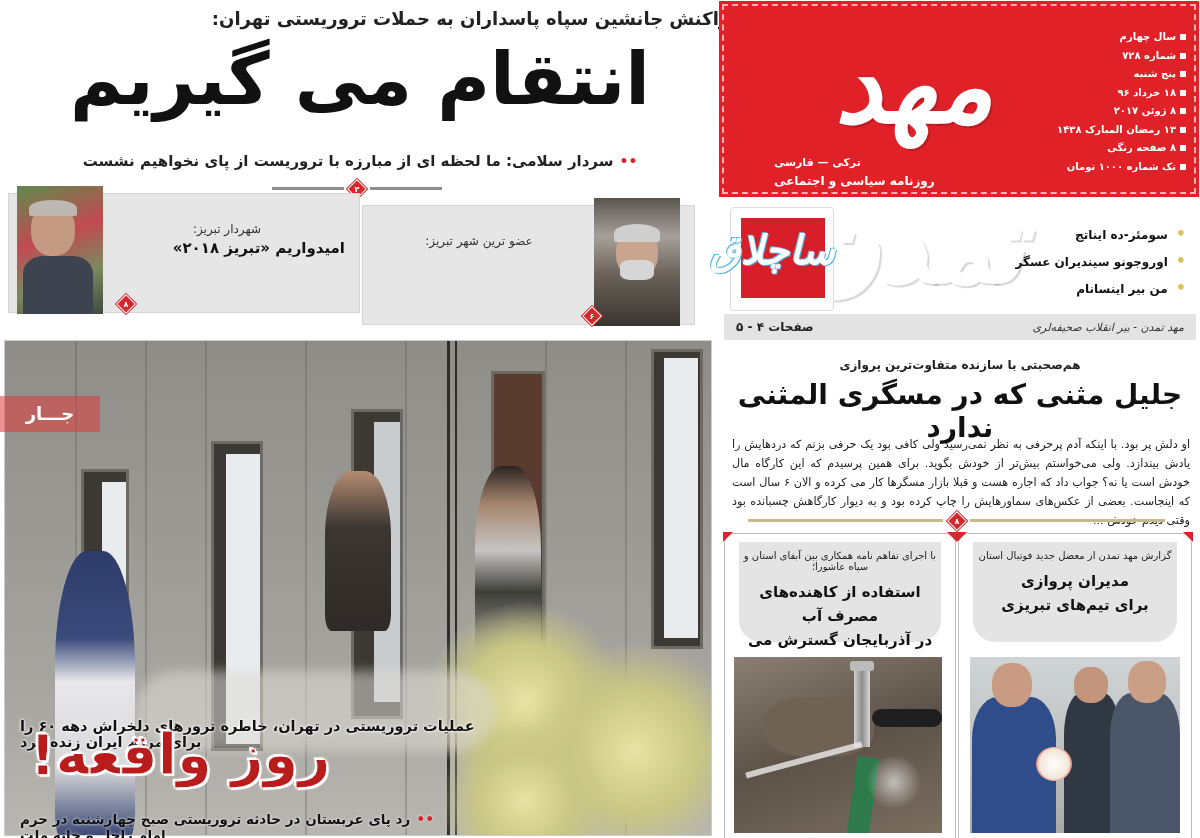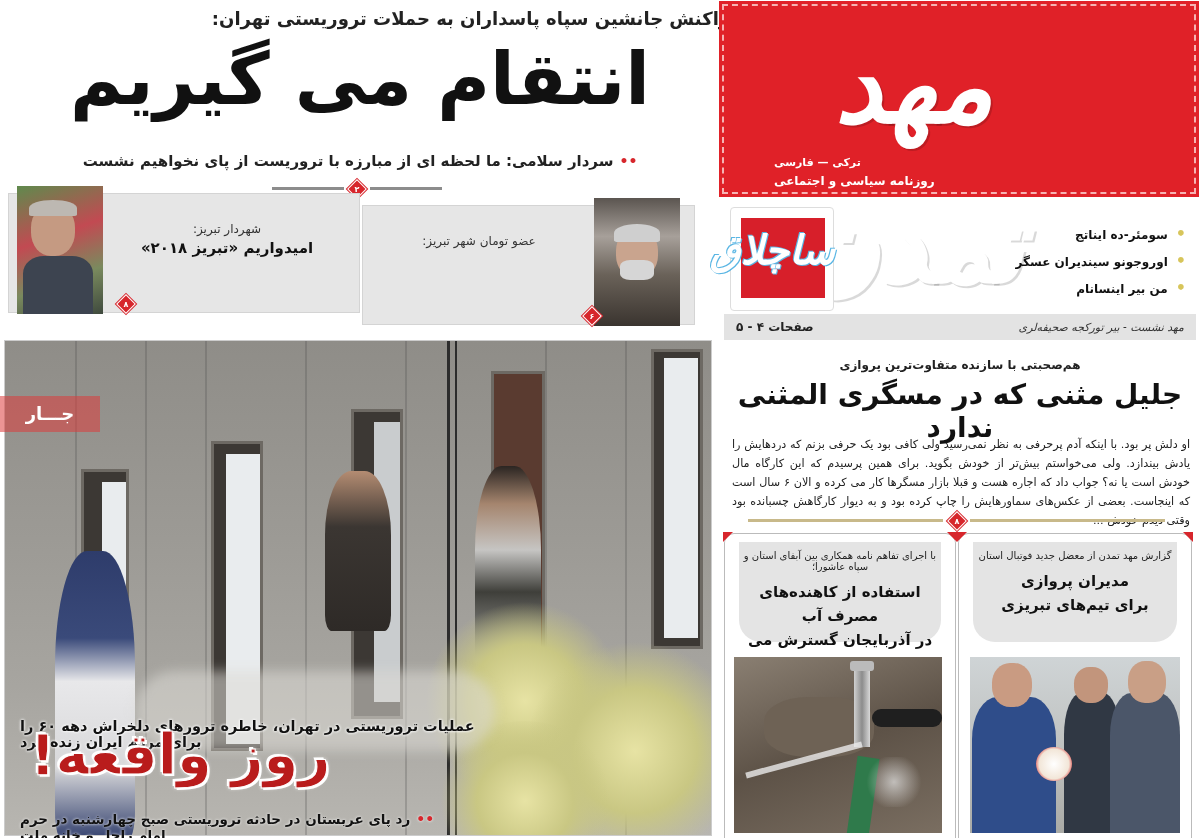--- a/index.html
+++ b/index.html
@@ -37,21 +37,21 @@
   }
   .diamond span {
     transform: rotate(-45deg); color: #fff; font-size: 8px; font-weight: bold;
     direction: ltr;
   }
 
   .teaser-box {
     background: #e6e6e6; border: 1px solid #d4d4d4;
   }
   .teaser-kicker { font-size: 12px; color: #333; text-align: center; }
-  .teaser-title  { font-size: 15px; font-weight: bold; color: #111; text-align: center; line-height: 1.6; }
+  .teaser-title  { font-size: 15px; font-weight: bold; color: #111; text-align: right; line-height: 1.6; }
 
   .photo-main {
     left: 4px; top: 340px; width: 708px; height: 496px;
     background: linear-gradient(180deg, #8f8d88 0%, #9c9a95 40%, #a7a5a0 70%, #b8b6b1 100%);
     overflow: hidden; border: 1px solid #ccc;
   }
   .wall-strip { position: absolute; top: 0; width: 2px; height: 100%; background: rgba(70,70,70,0.25); }
   .window { position: absolute; background: #3c3834; border: 3px solid #6d6963; }
   .window .pane { position: absolute; background: #e9ecee; }
   .person { position: absolute; border-radius: 40% 40% 10% 10%; }
@@ -180,21 +180,21 @@
     <span>۲</span>
   </div>
 
 <div class="abs teaser-box" style="left:362px; top:205px; width:333px; height:120px;">
   <div class="abs" style="right:14px; top:-8px; width:86px; height:128px; background:linear-gradient(180deg,#5b5550 0%,#a7a09a 30%,#6a6259 60%,#3a342f 100%);">
     <div class="abs" style="left:22px; top:30px; width:42px; height:50px; border-radius:45%; background:#c9a48e;"></div>
     <div class="abs" style="left:20px; top:26px; width:46px; height:18px; border-radius:50% 50% 10% 10%; background:#cfcfcf;"></div>
     <div class="abs" style="left:26px; top:62px; width:34px; height:20px; border-radius:30%; background:#d6d6d6;"></div>
   </div>
   <div class="abs" style="right:110px; top:28px; width:210px;">
-    <div class="teaser-kicker">عضو تومان شهر تبریز:</div>
+    <div class="teaser-kicker">عضو ترین شهر تبریز:</div>
   </div>
   <div class="abs diamond" style="left:222px; top:103px;">
       <span>۶</span>
     </div>
 </div>
 
 <div class="abs teaser-box" style="left:8px; top:193px; width:352px; height:120px;">
   <div class="abs" style="left:8px; top:-8px; width:86px; height:128px; background:linear-gradient(160deg,#5f8a4d 0%,#c24a52 40%,#7a8a5e 70%,#3f4a3e 100%);">
     <div class="abs" style="left:14px; top:18px; width:44px; height:52px; border-radius:45%; background:#c59a82;"></div>
     <div class="abs" style="left:12px; top:14px; width:48px; height:16px; border-radius:50% 50% 10% 10%; background:#bdb8b2;"></div>
@@ -248,33 +248,43 @@
 <div class="abs photo-kicker">عملیات تروریستی در تهران، خاطره ترورهای دلخراش دهه ۶۰ را برای مردم ایران زنده کرد</div>
 <div class="abs photo-headline">روز واقعه!</div>
 <div class="abs photo-sub">
   <span class="dots">••</span><span>رد پای عربستان در حادثه تروریستی صبح چهارشنبه در حرم امام راحل و خانه ملت</span>
 </div>
 
 <div class="abs masthead">
   <div class="logo">مهد تمدن</div>
   <div class="mast-tag1">ترکی — فارسی</div>
   <div class="mast-tag2">روزنامه سیاسی و اجتماعی</div>
+  <div class="mast-info">
+    <div>سال چهارم</div>
+    <div>شماره ۷۲۸</div>
+    <div>پنج شنبه</div>
+    <div>۱۸ خرداد ۹۶</div>
+    <div>۸ ژوئن ۲۰۱۷</div>
+    <div>۱۳ رمضان المبارک ۱۴۳۸</div>
+    <div>۸ صفحه رنگی</div>
+    <div>تک شماره ۱۰۰۰ تومان</div>
+  </div>
 </div>
 
 <div class="abs supplement-logo">
   <div class="red"></div>
   <div class="txt">ساچلاق</div>
 </div>
 <ul class="abs supp-list">
   <li>سومئر-ده ایناتج</li>
   <li>اوروجونو سیندیران عسگر</li>
   <li>من بیر اینسانام</li>
 </ul>
 <div class="abs supp-bar">
-  <span class="slogan">مهد نشست - بیر تورکجه صحیفه‌لری</span>
+  <span class="slogan">مهد تمدن - بیر انقلاب صحیفه‌لری</span>
   <span class="pages">صفحات ۴ - ۵</span>
 </div>
 
 <div class="abs feature-kicker">هم‌صحبتی با سازنده متفاوت‌ترین پروازی</div>
 <div class="abs feature-title">جلیل مثنی که در مسگری المثنی ندارد</div>
 <div class="abs feature-body">او دلش پر بود. با اینکه آدم پرحرفی به نظر نمی‌رسید ولی کافی بود یک حرفی بزنم که دردهایش را یادش بیندازد. ولی می‌خواستم بیش‌تر از خودش بگوید. برای همین پرسیدم که این کارگاه مال خودش است یا نه؟ جواب داد که اجاره هست و قبلا بازار مسگرها کار می کرده و الان ۶ سال است که اینجاست. بعضی از عکس‌های سماورهایش را چاپ کرده بود و به دیوار کارگاهش چسبانده بود وقتی دیدم خودش ...</div>
 <div class="abs gold-line" style="left:748px; top:519px; width:195px;"></div>
 <div class="abs gold-line" style="left:970px; top:519px; width:195px;"></div>
 <div class="abs diamond" style="left:950px; top:514px;">
     <span>۸</span>

